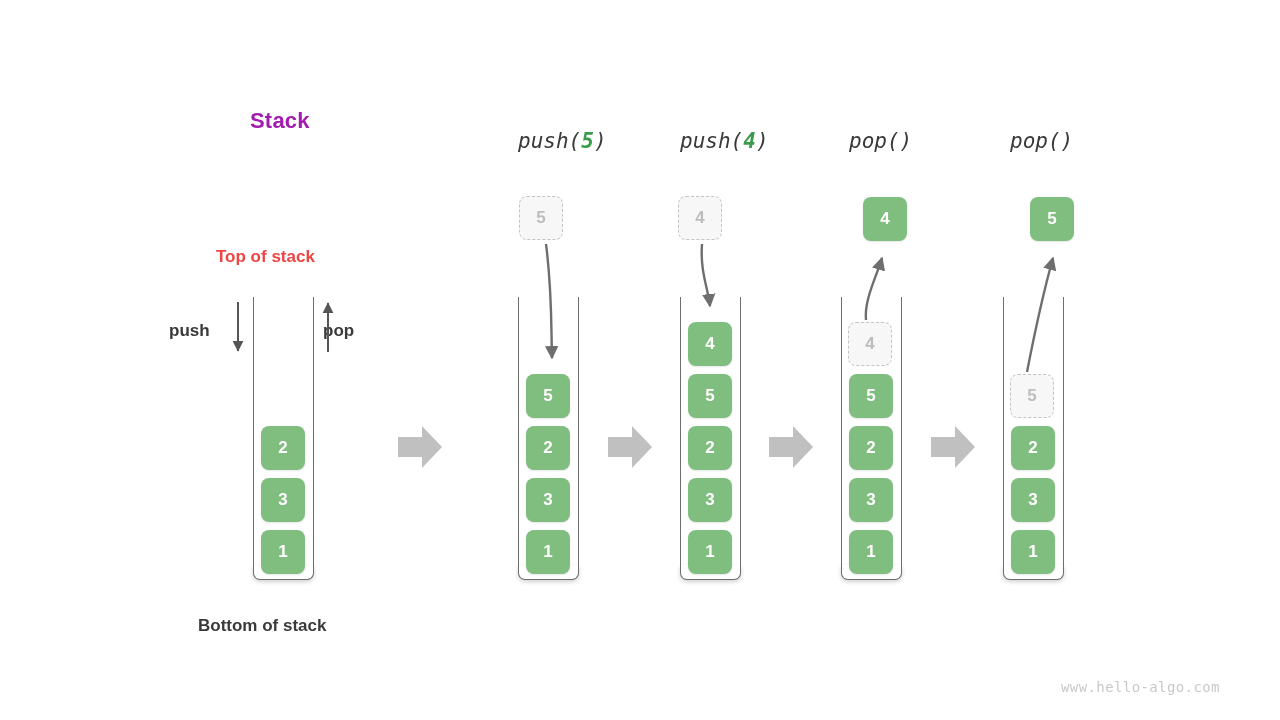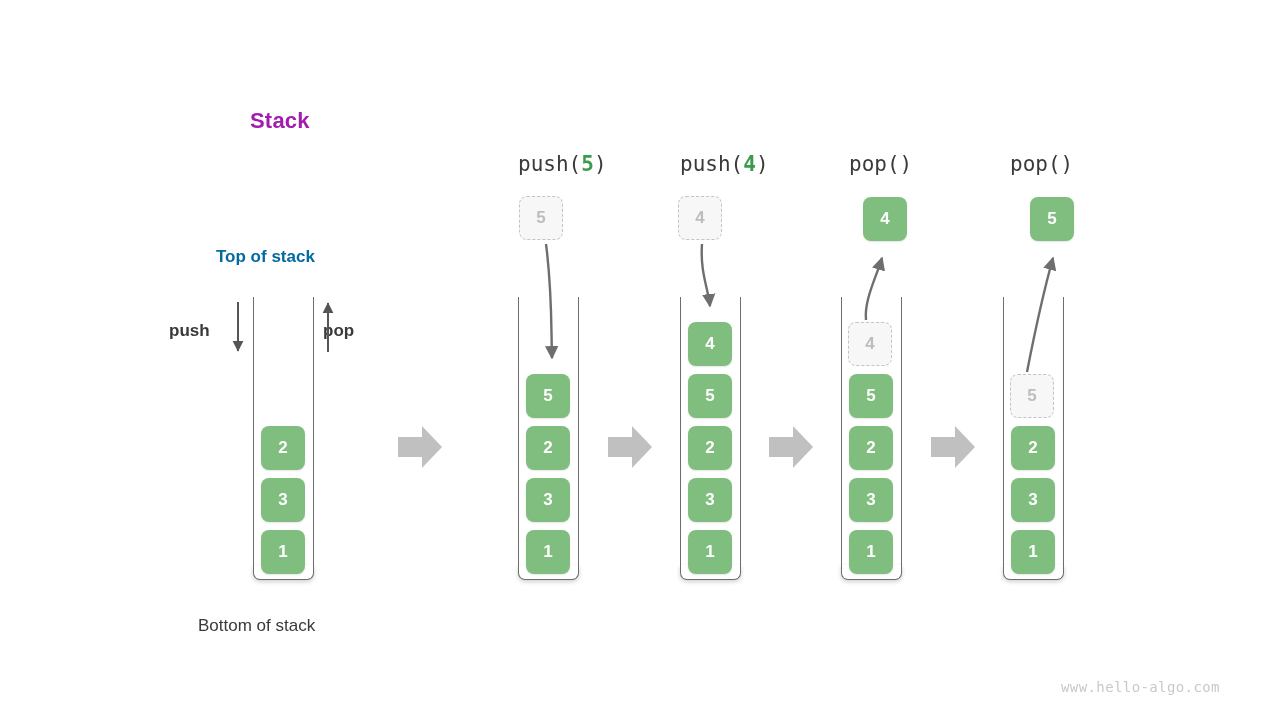--- a/index.html
+++ b/index.html
@@ -10,38 +10,38 @@
   }
   #canvas{position:relative;width:1280px;height:720px;}
 
   
   .title-stack{
     position:absolute;left:250px;top:108px;
     font-size:22px;font-weight:bold;color:#a21caf;letter-spacing:.2px;
   }
   .lbl-top{
     position:absolute;left:216px;top:247px;
-    font-size:17px;font-weight:bold;color:#0369a1;
+    font-size:17px;font-weight:bold;color:#ef4444;
   }
   .lbl-bottom{
     position:absolute;left:198px;top:616px;
-    font-size:17px;font-weight:normal;color:#3a3a3a;
+    font-size:17px;font-weight:bold;color:#3a3a3a;
   }
   .lbl-push{
     position:absolute;left:169px;top:321px;
     font-size:17px;font-weight:bold;color:#3a3a3a;
   }
   .lbl-pop{
     position:absolute;left:323px;top:321px;
     font-size:17px;font-weight:bold;color:#3a3a3a;
   }
   .op-label{
-    position:absolute;top:152px;
+    position:absolute;top:129px;
     font-family:"DejaVu Sans Mono","Liberation Mono",monospace;
-    font-size:21px;color:#3a3a3a;white-space:nowrap;
+    font-size:21px;color:#3a3a3a;white-space:nowrap;font-style:italic;
   }
   .op-label .arg{color:#3a9b4c;font-weight:bold;}
   .watermark{
     position:absolute;left:1061px;top:679px;
     font-family:"DejaVu Sans Mono","Liberation Mono",monospace;
     font-size:14px;color:#c9c9c9;letter-spacing:.4px;
   }
 
   
   .tube{position:absolute;}

